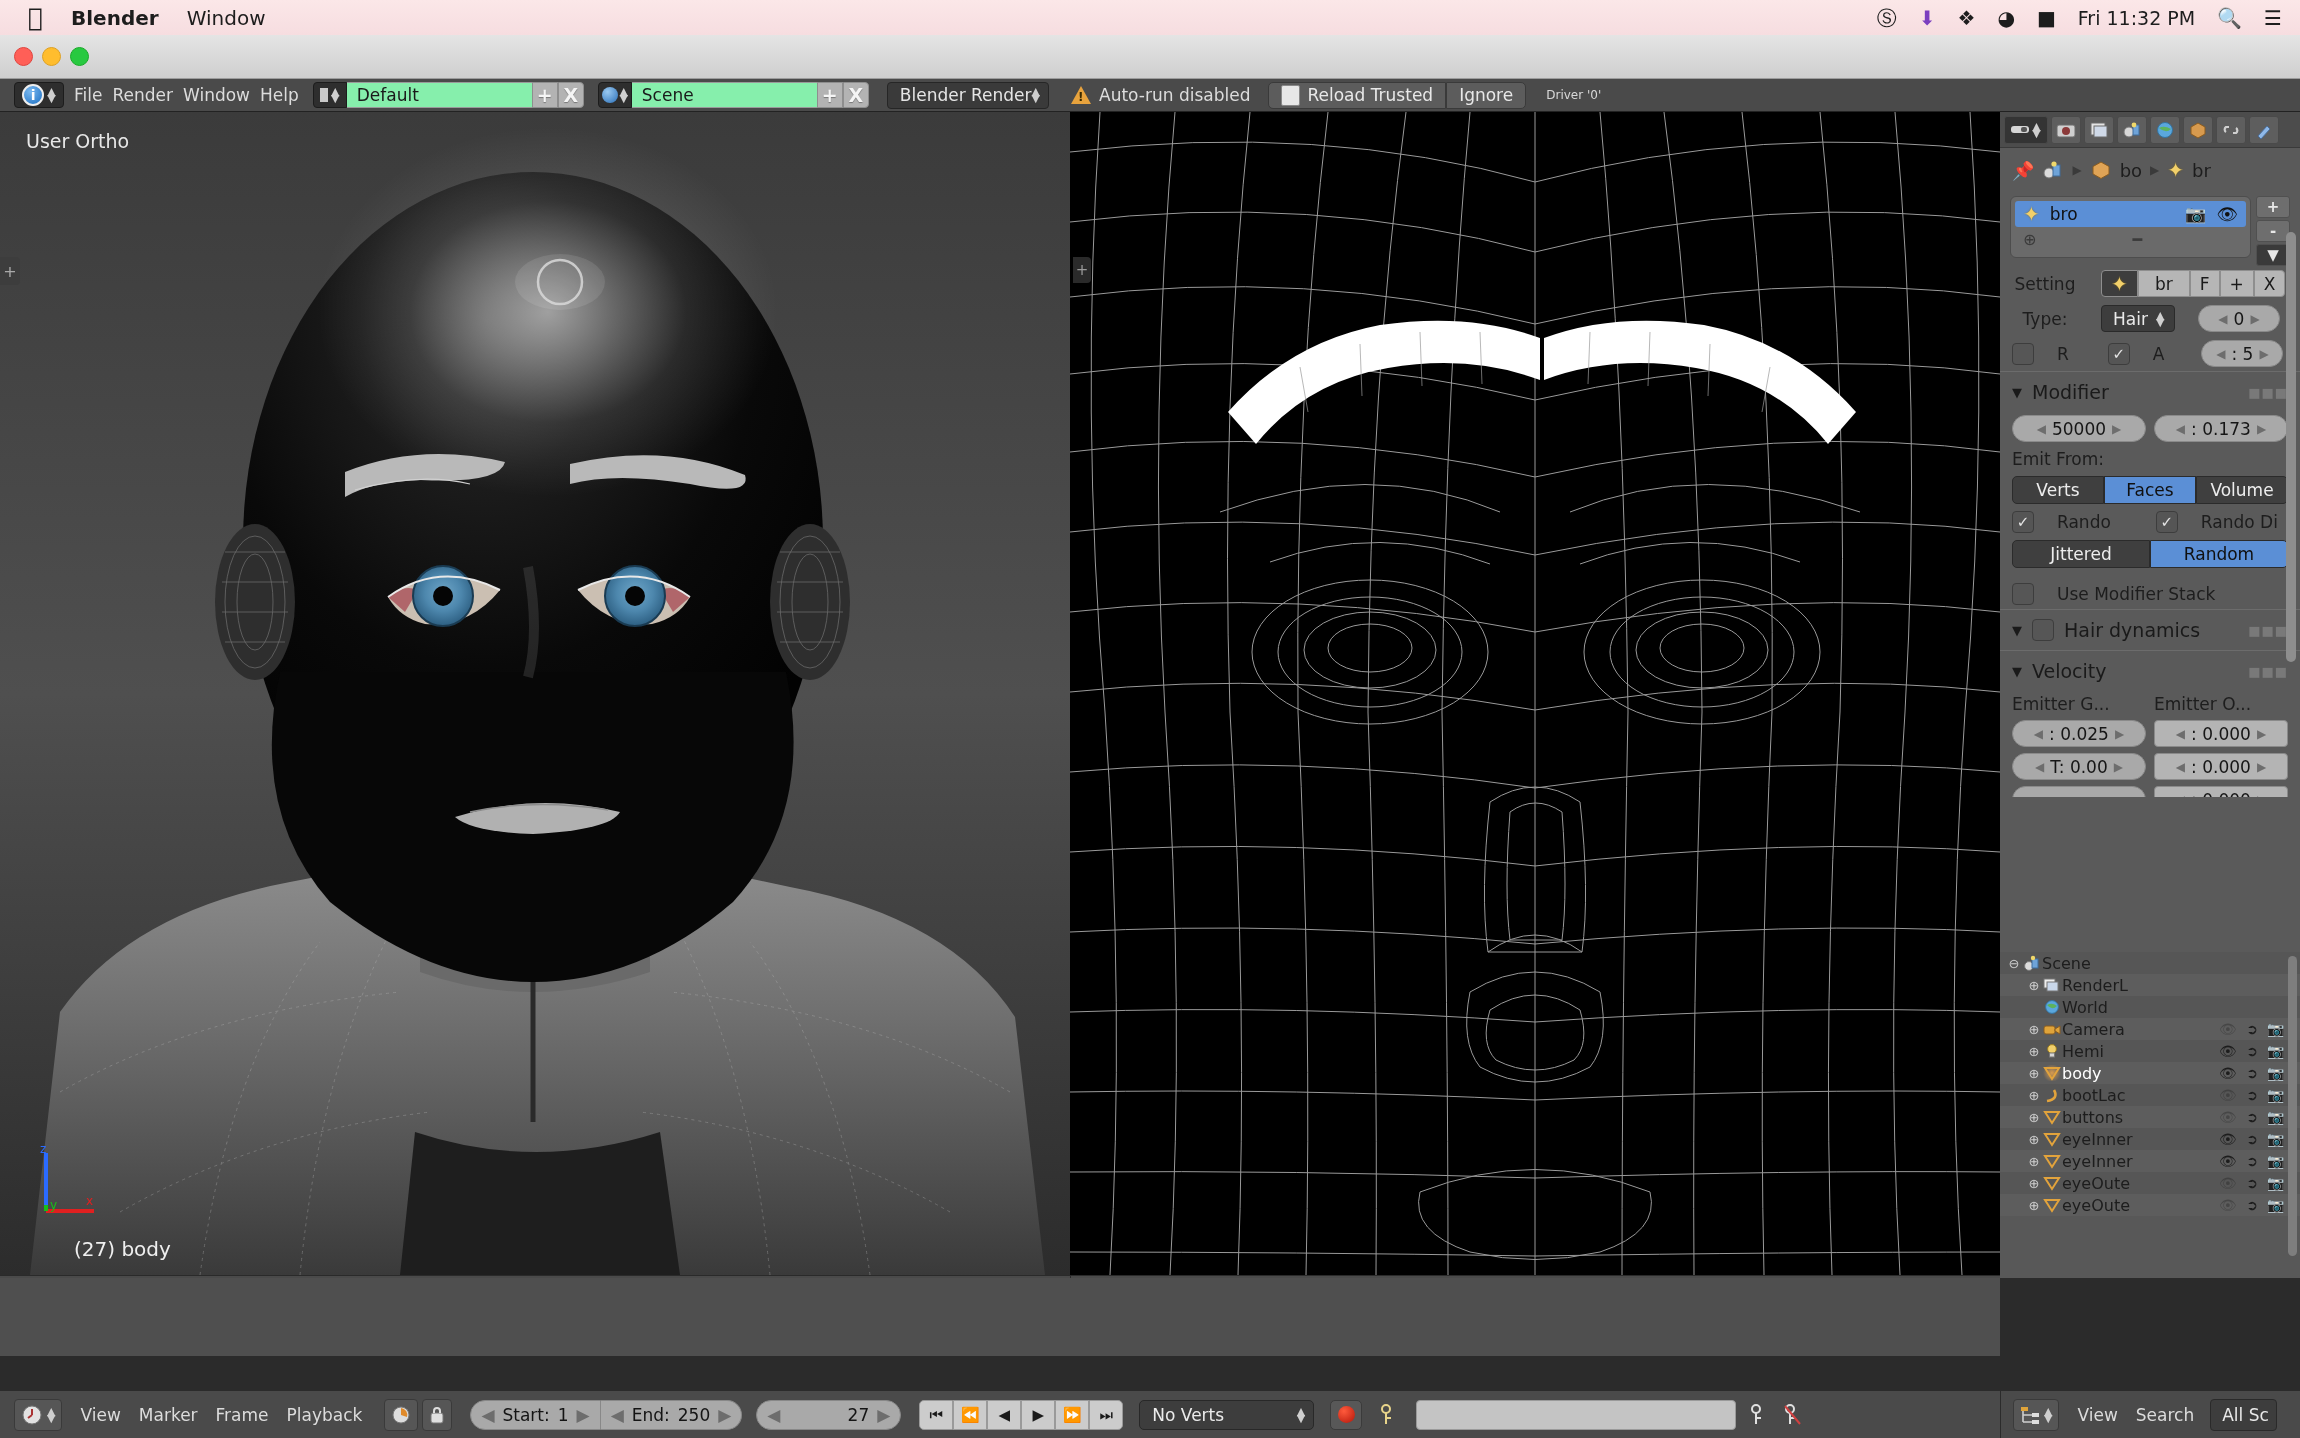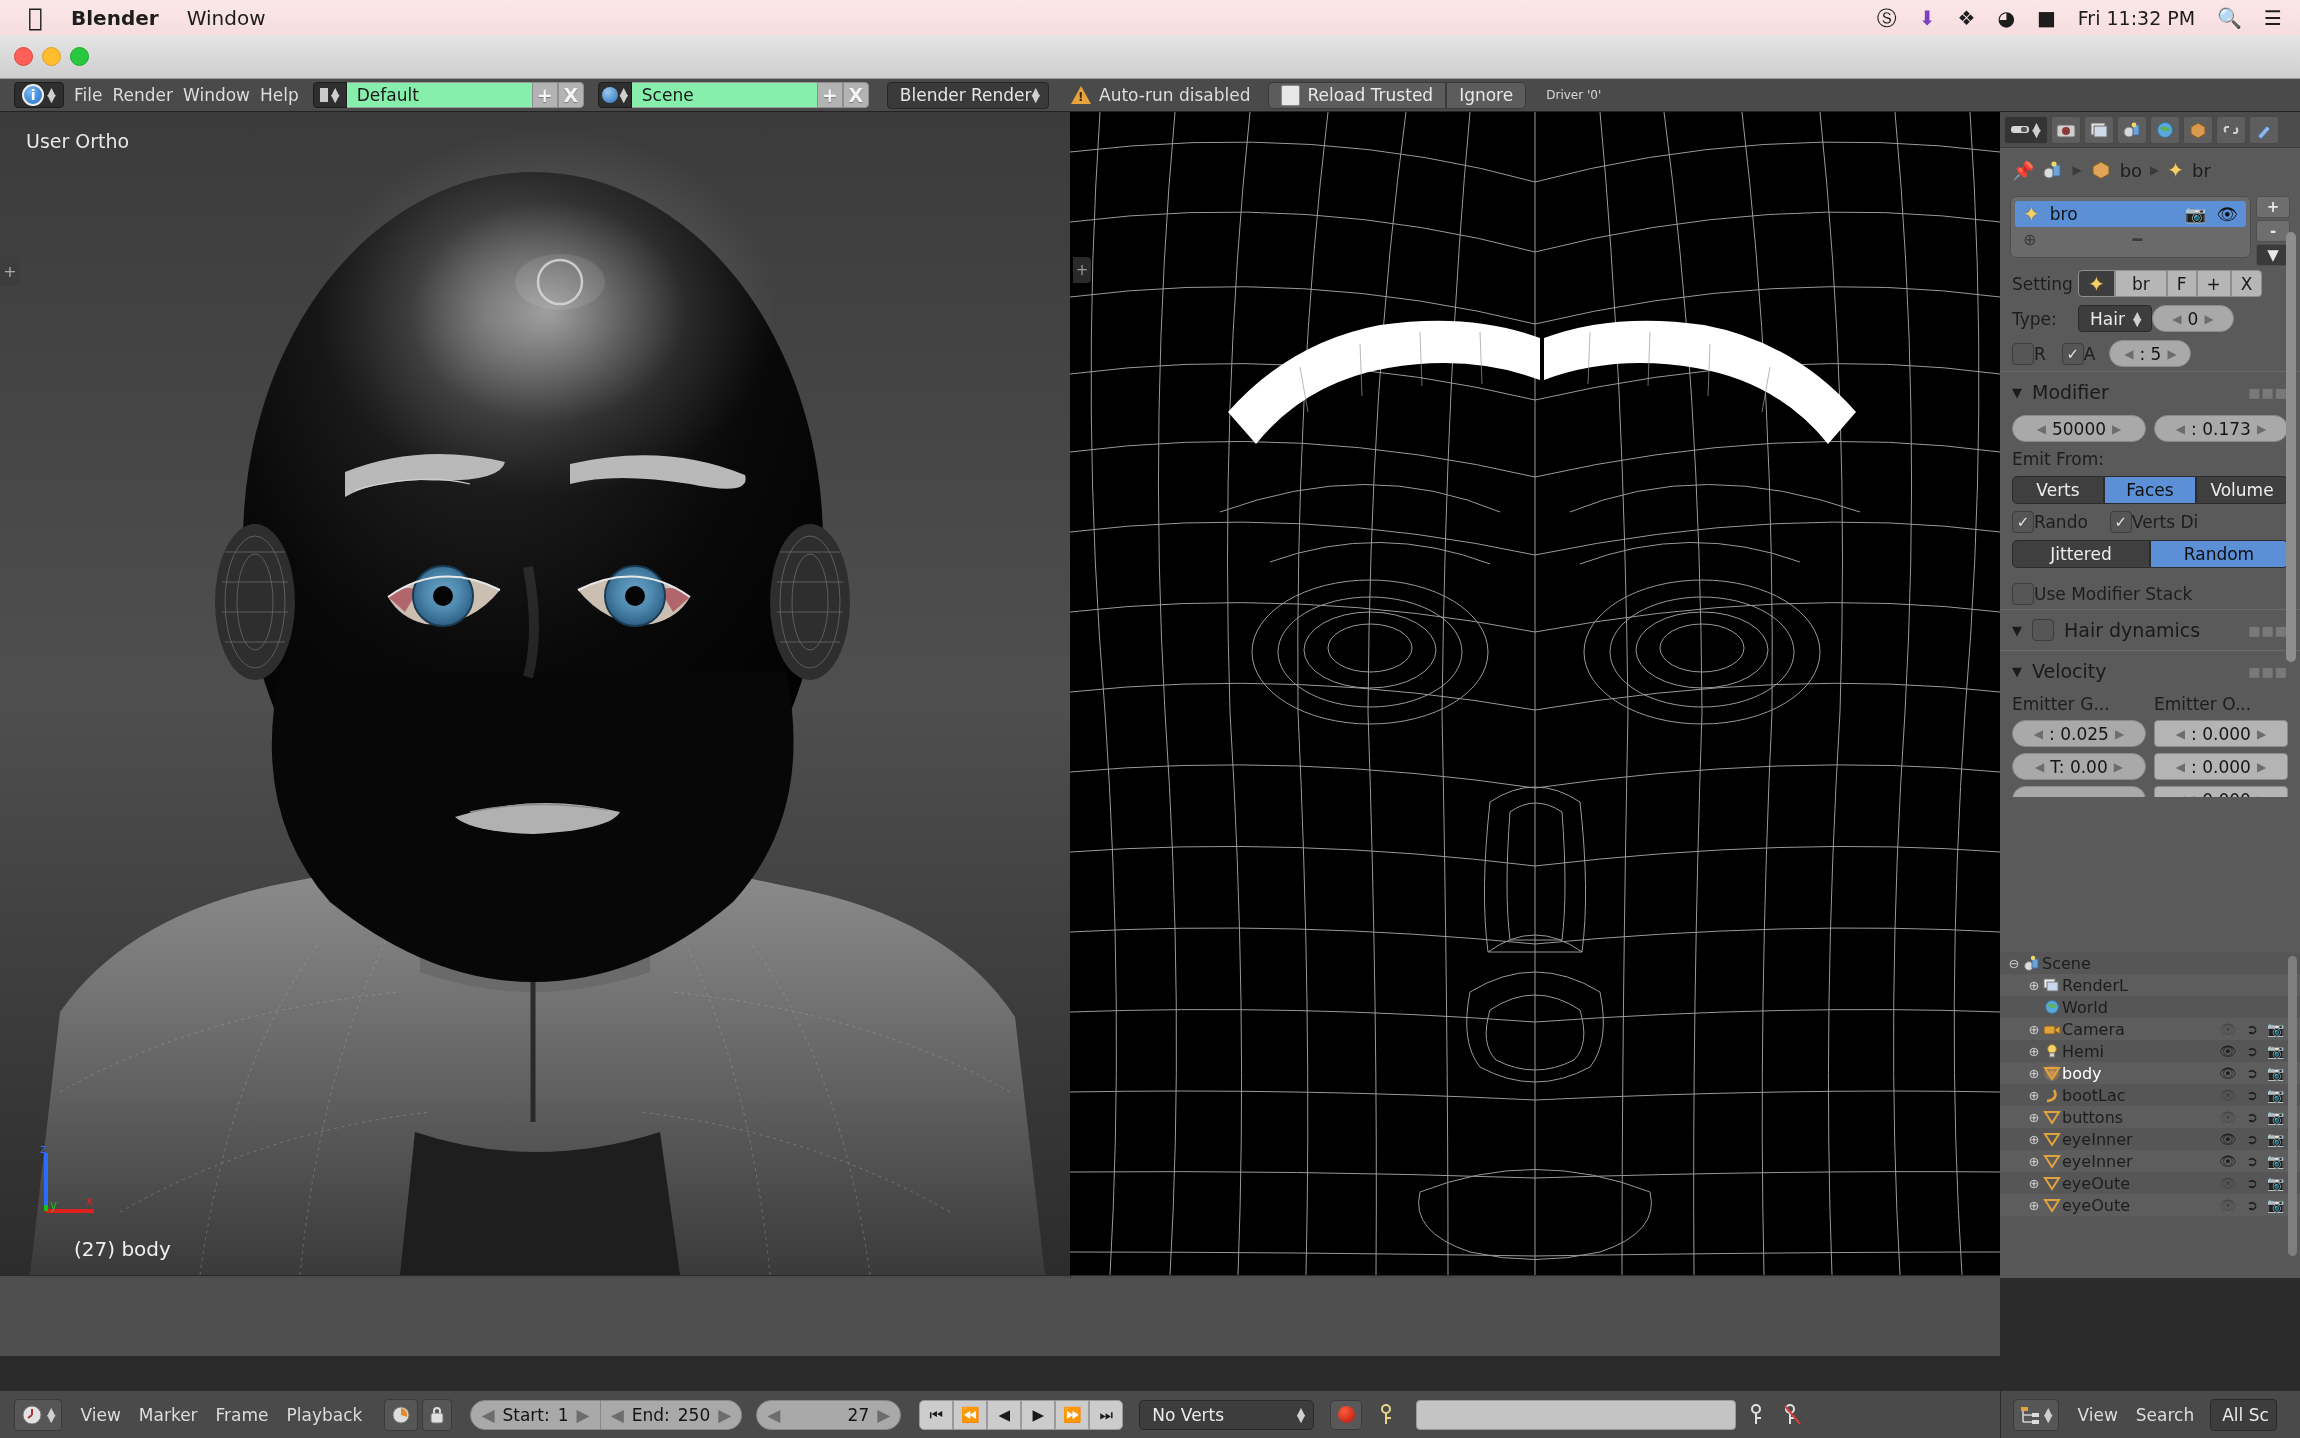--- a/index.html
+++ b/index.html
@@ -102,21 +102,21 @@
   .pslist-box{flex:1;background:#6a6a6a;border:1px solid #4d4d4d;border-radius:6px;padding:4px;height:62px;}
   .psrow{height:26px;background:#5b8fd6;border-radius:3px;display:flex;align-items:center;
     padding:0 8px;gap:10px;color:#111;font-size:17px;}
   .psrow .sp{flex:1;}
   .psrow2{height:24px;display:flex;align-items:center;justify-content:space-between;padding:0 8px;color:#3b3b3b;}
   .pslist-side{width:34px;margin-left:5px;display:flex;flex-direction:column;gap:2px;}
   .side-b{height:22px;background:#6e6e6e;border:1px solid #505050;border-radius:3px;
     display:flex;align-items:center;justify-content:center;color:#e8e8e8;font-size:15px;font-weight:bold;}
   .side-b.dark{background:#3a3a3a;}
 
-  .prow{display:flex;align-items:center;gap:0;padding:4px 12px;color:#1d1d1d;font-size:17px;}
+  .prow{display:flex;align-items:center;gap:23px;padding:4px 12px;color:#1d1d1d;font-size:17px;text-align:center;}
   .plabel{min-width:66px;}
   .segbox{display:flex;height:27px;align-items:stretch;}
   .seg{background:#b6b6b6;border:1px solid #8e8e8e;display:flex;align-items:center;
     justify-content:center;padding:0 9px;color:#1a1a1a;font-size:17px;}
   .seg.dk{background:#3d3d3d;color:#eee;}
   .seg.l{border-radius:4px 0 0 4px;}
   .seg.r{border-radius:0 4px 4px 0;}
   .enum{height:27px;background:#3d3d3d;border:1px solid #2a2a2a;border-radius:4px;color:#e9e9e9;
     font-size:17px;display:flex;align-items:center;gap:8px;padding:0 7px 0 11px;}
   .numf{height:27px;background:#a9a9a9;border:1px solid #8a8a8a;border-radius:14px;
@@ -634,21 +634,21 @@
     </div>
     <div class="segfull">
       <div>Verts</div>
       <div class="on">Faces</div>
       <div>Volume</div>
     </div>
     <div class="prow">
       <span class="chk">✓</span>
       <span>Rando</span>
       <span class="chk" style="margin-left:22px;">✓</span>
-      <span>Verts Di</span>
+      <span>Rando Di</span>
     </div>
     <div class="segfull">
       <div>Jittered</div>
       <div class="on">Random</div>
     </div>
     <div class="prow" style="padding-top:12px;">
       <span class="chk off"></span>
       <span>Use Modifier Stack</span>
     </div>
 

